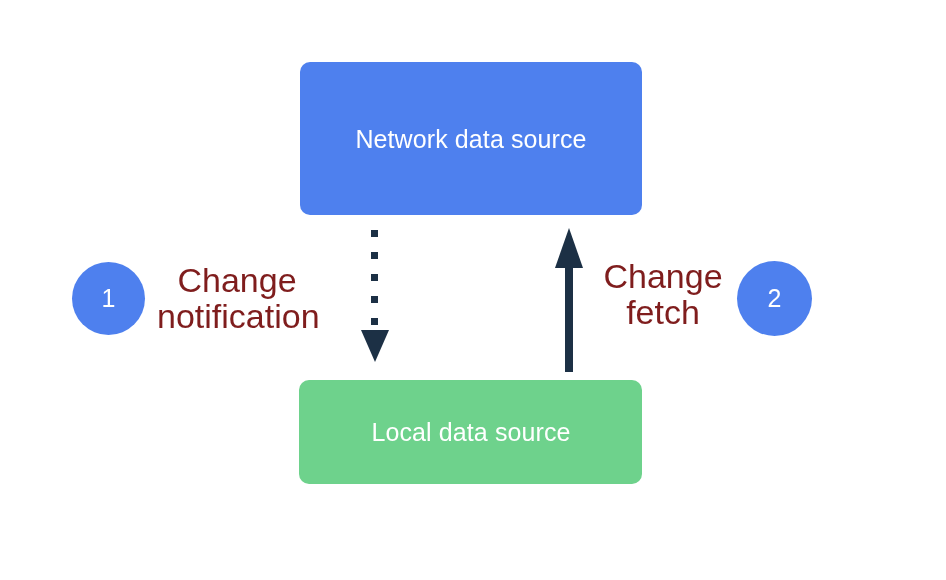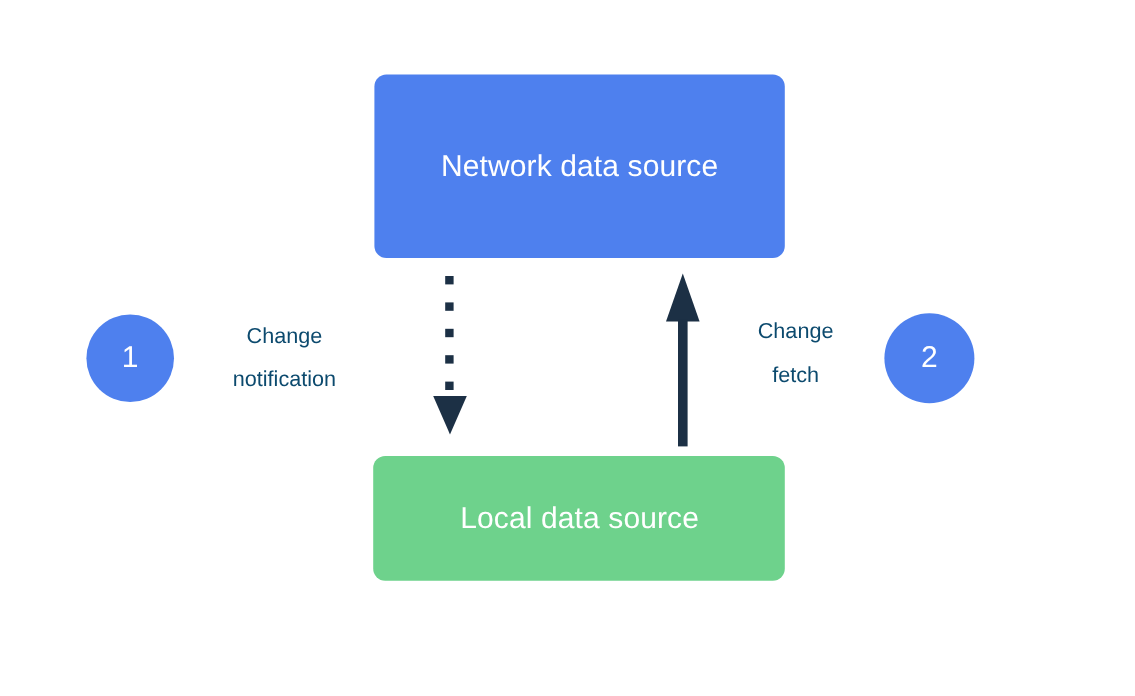--- a/index.html
+++ b/index.html
@@ -27,21 +27,20 @@
     align-items: center;
     justify-content: center;
     text-align: center;
     color: #ffffff;
     font-size: 25px;
     line-height: 38px;
     font-weight: 400;
     letter-spacing: 0.1px;
     box-sizing: border-box;
     padding: 0 24px;
-    margin-left: 12px;
   }
   #network-node {
     left: 300px;
     top: 62px;
     width: 342px;
     height: 153px;
     background: #4e80ee;
   }
   #local-node {
     left: 299px;
@@ -77,22 +76,22 @@
   #step-circle-2 {
     left: 737px;
     top: 261px;
     width: 75px;
     height: 75px;
   }
 
   
   .edge-label {
     position: absolute;
-    color: #0c4a6e;
-    font-size: 18px;
+    color: #7f1d1d;
+    font-size: 34px;
     line-height: 36px;
     text-align: center;
     white-space: pre-line;
   }
   #label-change-notification {
     left: 157px;
     top: 262px;
     width: 160px;
   }
   #label-change-fetch {

